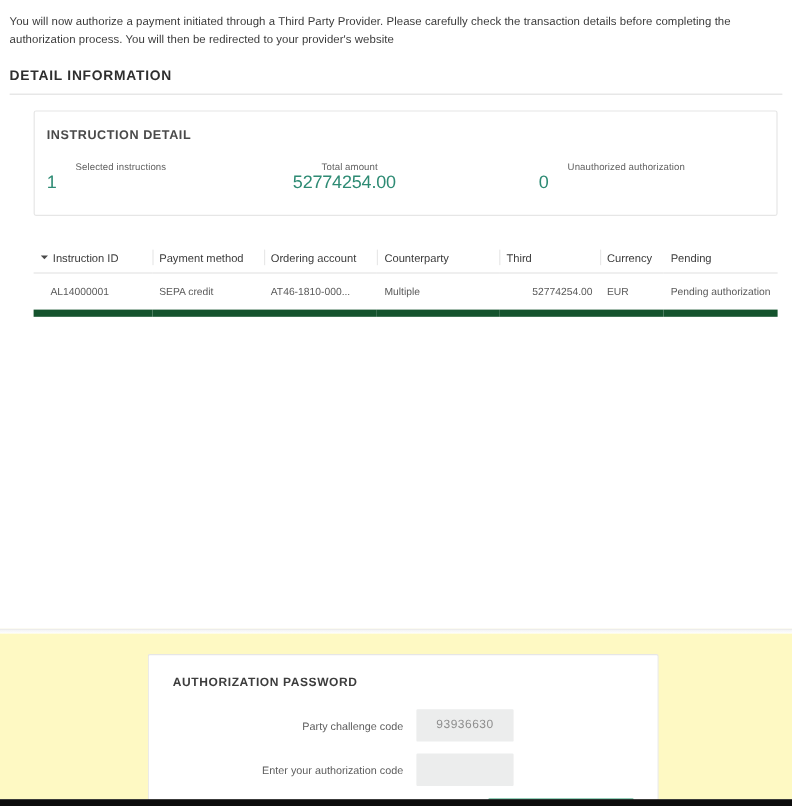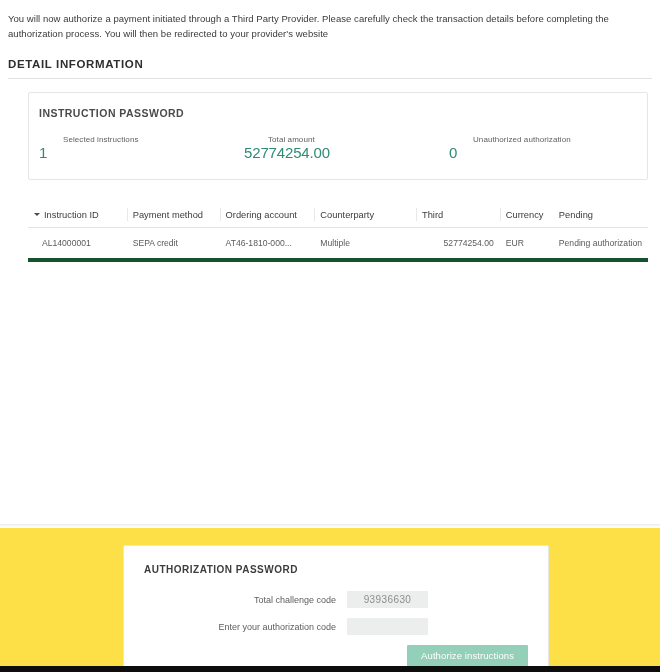--- a/index.html
+++ b/index.html
@@ -104,21 +104,21 @@
     left: 0;
     top: 2px;
     bottom: 6px;
     width: 1px;
     background: #e8e8e8;
   }
   th.amount-col, td.amount-col { text-align: right; }
   table.instr tbody td {
     padding: 10px 6px 10px 6px;
     color: #5a5a5a;
-    border-bottom: 4px solid #14532d;
+    border-bottom: 6px solid #14532d;
     white-space: nowrap;
   }
   .sort-caret {
     display: inline-block;
     width: 0;
     height: 0;
     border-left: 3.2px solid transparent;
     border-right: 3.2px solid transparent;
     border-top: 3.8px solid #4a4a4a;
     margin-right: 4px;
@@ -126,21 +126,21 @@
   }
   .cell-id { padding-left: 14px !important; }
 
   
   .lower {
     position: absolute;
     left: 0;
     right: 0;
     top: 524px;
     bottom: 6px;
-    background: #fde047;
+    background: #fef9c3;
     border-top: 1px solid #ececec;
   }
   .lower:before {
     content: "";
     position: absolute;
     left: 0; right: 0; top: 0;
     height: 3px;
     background: linear-gradient(#f4f4f4, #ffffff);
   }
 
@@ -174,21 +174,21 @@
   .form-label {
     width: 203px;
     text-align: right;
     padding-right: 11px;
     font-size: 9px;
     color: #5d5d5d;
     box-sizing: border-box;
   }
   .form-field {
     width: 81px;
-    height: 17px;
+    height: 27px;
     background: #eceded;
     border: none;
     border-radius: 1px;
     font-family: "Liberation Sans", sans-serif;
     font-size: 10px;
     color: #8e8e8e;
     text-align: center;
     box-sizing: border-box;
     padding: 0;
   }
@@ -221,21 +221,21 @@
 <body>
 
 <div class="intro">You will now authorize a payment initiated through a Third Party Provider. Please carefully check the transaction details before completing the authorization process. You will then be redirected to your provider's website</div>
 
 <div class="section-head">
   <h2>DETAIL INFORMATION</h2>
 </div>
 
 <div class="card">
   <div class="card-inner">
-    <div class="card-title">INSTRUCTION PASSWORD</div>
+    <div class="card-title">INSTRUCTION DETAIL</div>
     <div class="metrics">
       <div class="metric m0">
         <div class="metric-label">Selected instructions</div>
         <div class="metric-value">1</div>
       </div>
       <div class="metric m1">
         <div class="metric-label">Total amount</div>
         <div class="metric-value">52774254.00</div>
       </div>
       <div class="metric m2">
@@ -272,21 +272,21 @@
     </tbody>
   </table>
 </div>
 
 <div class="lower">
   <div class="auth-card">
     <div class="auth-inner">
       <div class="auth-title">AUTHORIZATION PASSWORD</div>
 
       <div class="form-row">
-        <div class="form-label">Total challenge code</div>
+        <div class="form-label">Party challenge code</div>
         <input class="form-field readonly" type="text" readonly="" value="93936630" style="">
       </div>
 
       <div class="form-row">
         <div class="form-label">Enter your authorization code</div>
         <input class="form-field" type="text" placeholder="" style="">
       </div>
 
       <div class="btn-row">
         <button class="btn-authorize">Authorize instructions</button>

